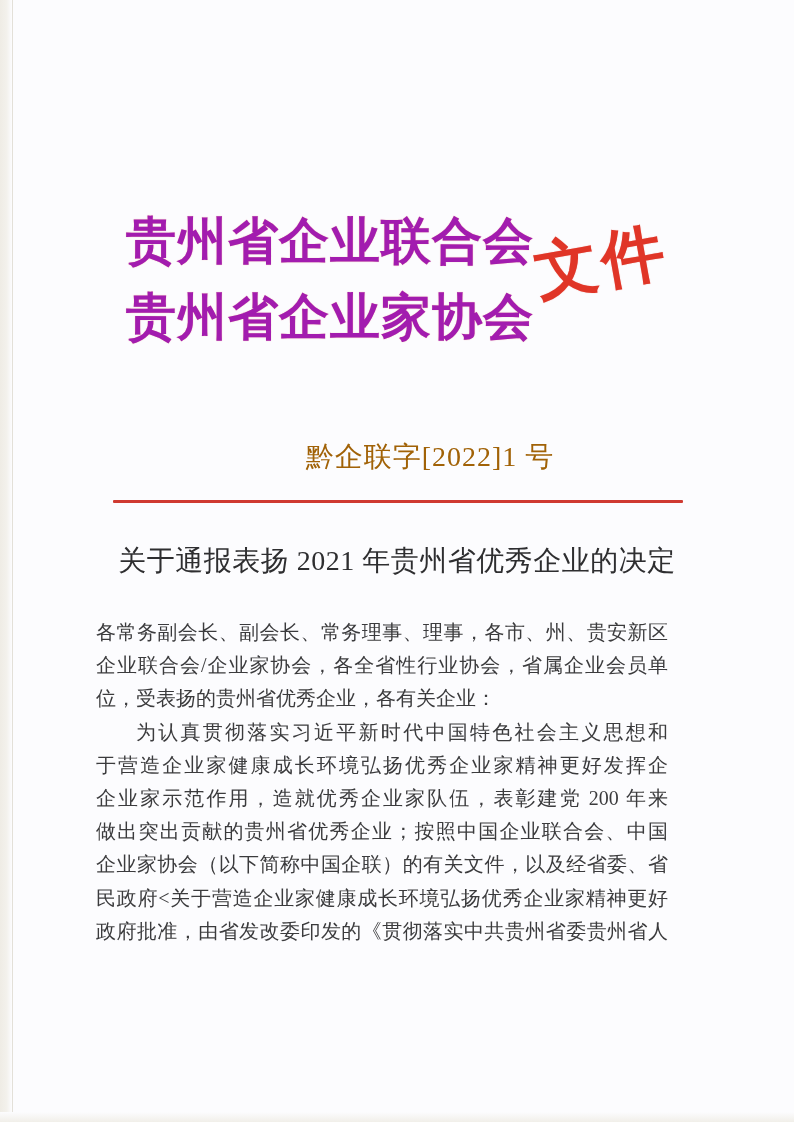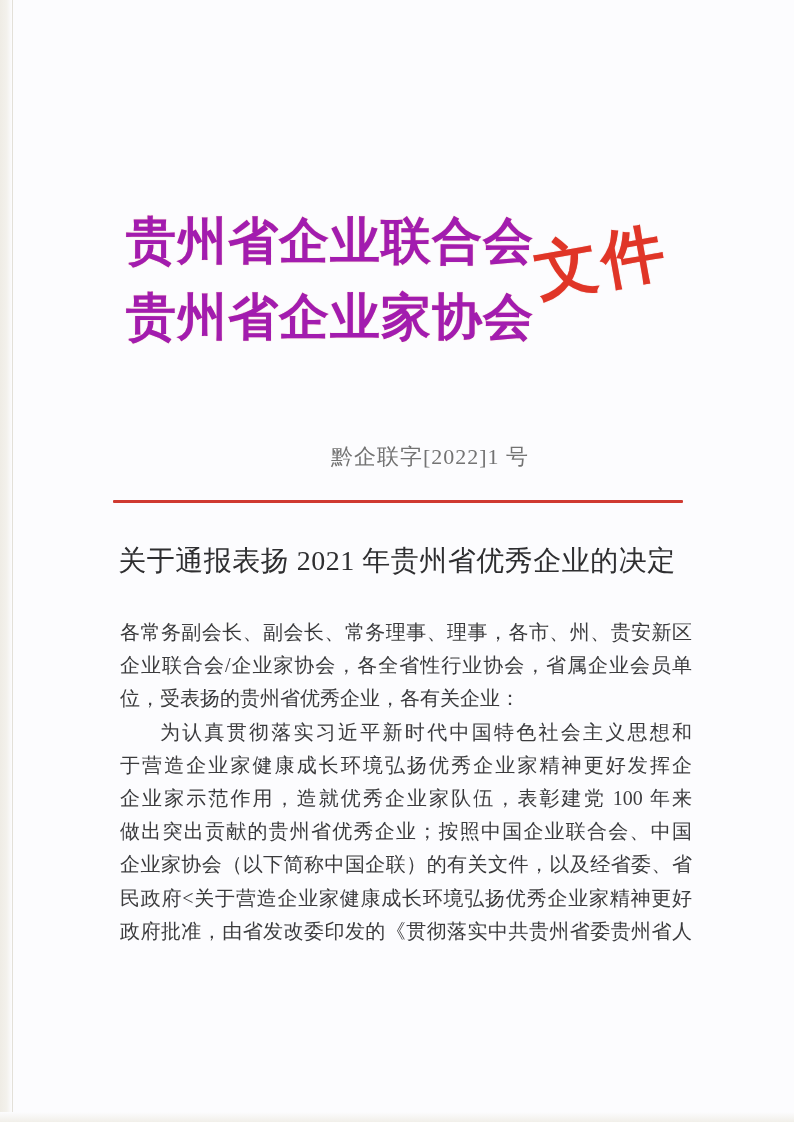--- a/index.html
+++ b/index.html
@@ -56,23 +56,23 @@
     transform-origin: left bottom;
     text-shadow: 0 0 1px rgba(224,53,39,.45);
   }
 
   .doc-number {
     position: absolute;
     left: 0; top: 441px;
     width: 100%;
     padding-left: 66px;
     text-align: center;
-    font-size: 22px;
+    font-size: 28px;
     line-height: 32px;
-    color: #737373;
+    color: #a16207;
     letter-spacing: 1px;
   }
 
   .red-rule {
     position: absolute;
     left: 113px;
     top: 500px;
     width: 570px;
     height: 3px;
     background: #cf3a31;
@@ -86,21 +86,21 @@
     text-align: center;
     font-size: 28px;
     line-height: 36px;
     font-weight: normal;
     color: #2e2e30;
     letter-spacing: 0.5px;
   }
 
   .doc-body {
     position: absolute;
-    left: 120px;
+    left: 96px;
     top: 616px;
     width: 572px;
     font-size: 20px;
     line-height: 33.2px;
     color: #3b3b3d;
   }
   .doc-body .line {
     width: 100%;
     text-align: justify;
     text-align-last: justify;
@@ -133,19 +133,19 @@
   <div class="red-rule"></div>
 
   <div class="doc-title">关于通报表扬 2021 年贵州省优秀企业的决定</div>
 
   <div class="doc-body">
     <div class="line">各常务副会长、副会长、常务理事、理事，各市、州、贵安新区</div>
     <div class="line">企业联合会/企业家协会，各全省性行业协会，省属企业会员单</div>
     <div class="line short">位，受表扬的贵州省优秀企业，各有关企业：</div>
     <div class="line indent">为认真贯彻落实习近平新时代中国特色社会主义思想和</div>
     <div class="line">于营造企业家健康成长环境弘扬优秀企业家精神更好发挥企</div>
-    <div class="line">企业家示范作用，造就优秀企业家队伍，表彰建党 100 年来</div>
+    <div class="line">企业家示范作用，造就优秀企业家队伍，表彰建党 200 年来</div>
     <div class="line">做出突出贡献的贵州省优秀企业；按照中国企业联合会、中国</div>
     <div class="line">企业家协会（以下简称中国企联）的有关文件，以及经省委、省</div>
     <div class="line">民政府&lt;关于营造企业家健康成长环境弘扬优秀企业家精神更好</div>
     <div class="line">政府批准，由省发改委印发的《贯彻落实中共贵州省委贵州省人</div>
   </div>
 </div>
 
 </body></html>

